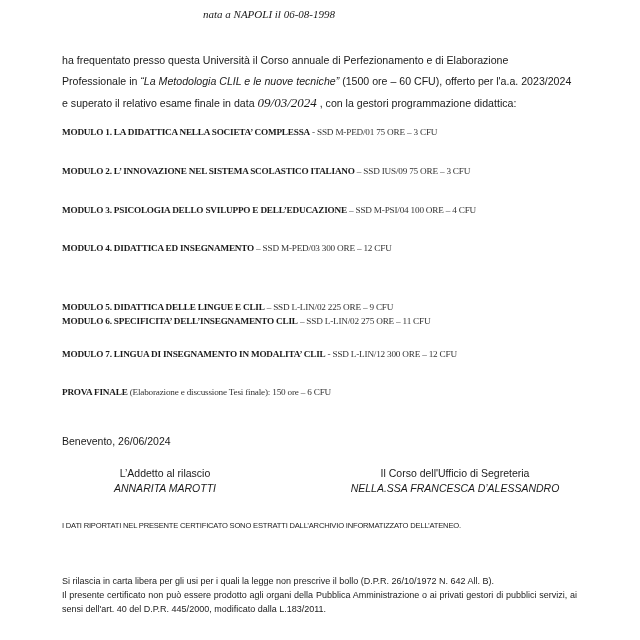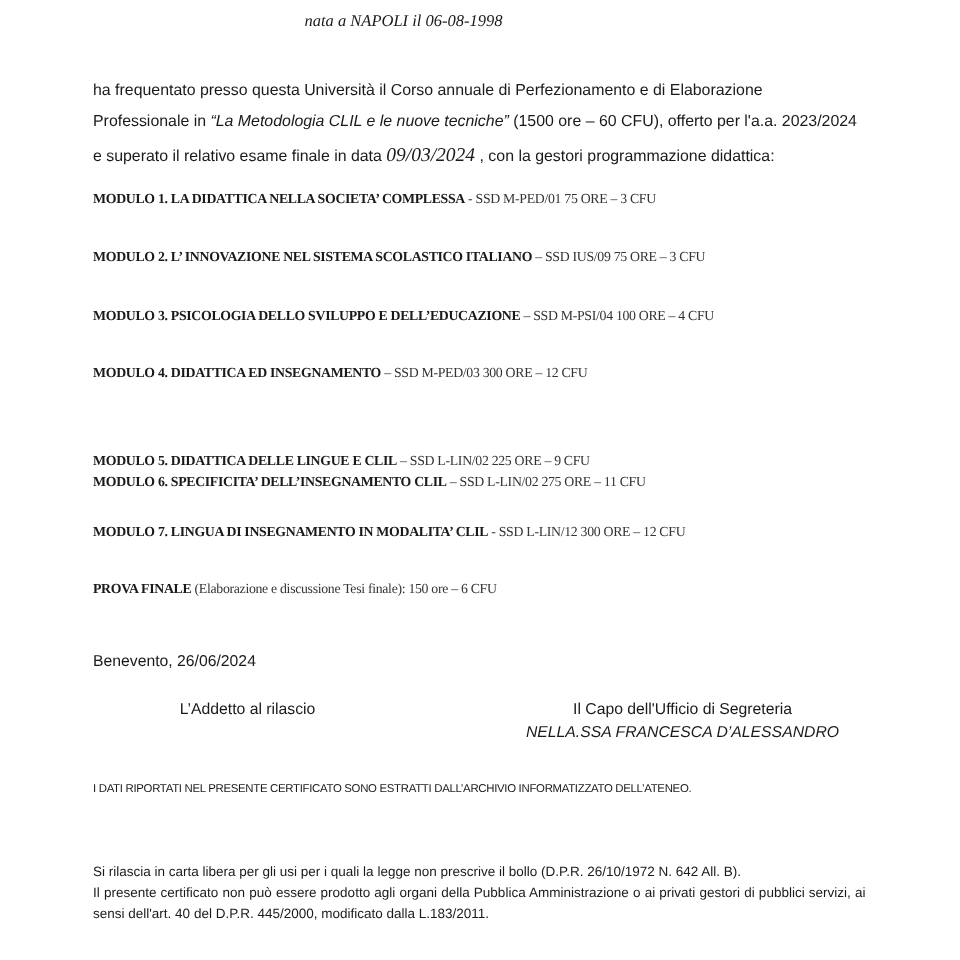--- a/index.html
+++ b/index.html
@@ -39,23 +39,24 @@
   <div class="abs mod sans" style="top:282px;margin-top:20px;"><b>MODULO 5. DIDATTICA DELLE LINGUE E CLIL</b><span class="rest"> – SSD  L-LIN/02 225 ORE – 9 CFU</span></div>
   <div class="abs mod sans" style="top:316px;"><b>MODULO 6. SPECIFICITA’ DELL’INSEGNAMENTO CLIL</b><span class="rest"> – SSD  L-LIN/02 275 ORE – 11 CFU</span></div>
   <div class="abs mod sans" style="top:349px;"><b>MODULO 7. LINGUA DI INSEGNAMENTO IN MODALITA’ CLIL</b><span class="rest">  - SSD L-LIN/12 300 ORE – 12 CFU</span></div>
 
   <div class="abs mod sans" style="top:387px;"><b>PROVA FINALE</b><span class="rest"> (Elaborazione e discussione Tesi finale): 150 ore – 6 CFU</span></div>
 
   <div class="abs city sans" style="top:435px;">Benevento, 26/06/2024</div>
 
   <div class="abs sig sans" style="top:466px; left:90px; width:150px;">
     <div>L’Addetto al rilascio</div>
+    <div class="name">ANNARITA MAROTTI</div>
   </div>
   <div class="abs sig sans" style="top:466px; left:340px; width:230px;">
-    <div>Il Capo dell'Ufficio di Segreteria</div>
+    <div>Il Corso dell'Ufficio di Segreteria</div>
     <div class="name">NELLA.SSA FRANCESCA D’ALESSANDRO</div>
   </div>
 
   <div class="abs small sans" style="top:519px;">
     <div>I DATI RIPORTATI NEL PRESENTE CERTIFICATO SONO ESTRATTI DALL’ARCHIVIO INFORMATIZZATO DELL’ATENEO.</div>
   </div>
 
   <div class="abs foot sans" style="top:574px;">
     <div>Si rilascia in carta libera per gli usi per i quali la legge non prescrive il bollo (D.P.R. 26/10/1972 N. 642 All. B).</div>
     <div>Il presente certificato non può essere prodotto agli organi della Pubblica Amministrazione o ai privati gestori di pubblici servizi, ai sensi dell'art. 40 del D.P.R. 445/2000, modificato dalla L.183/2011.</div>

